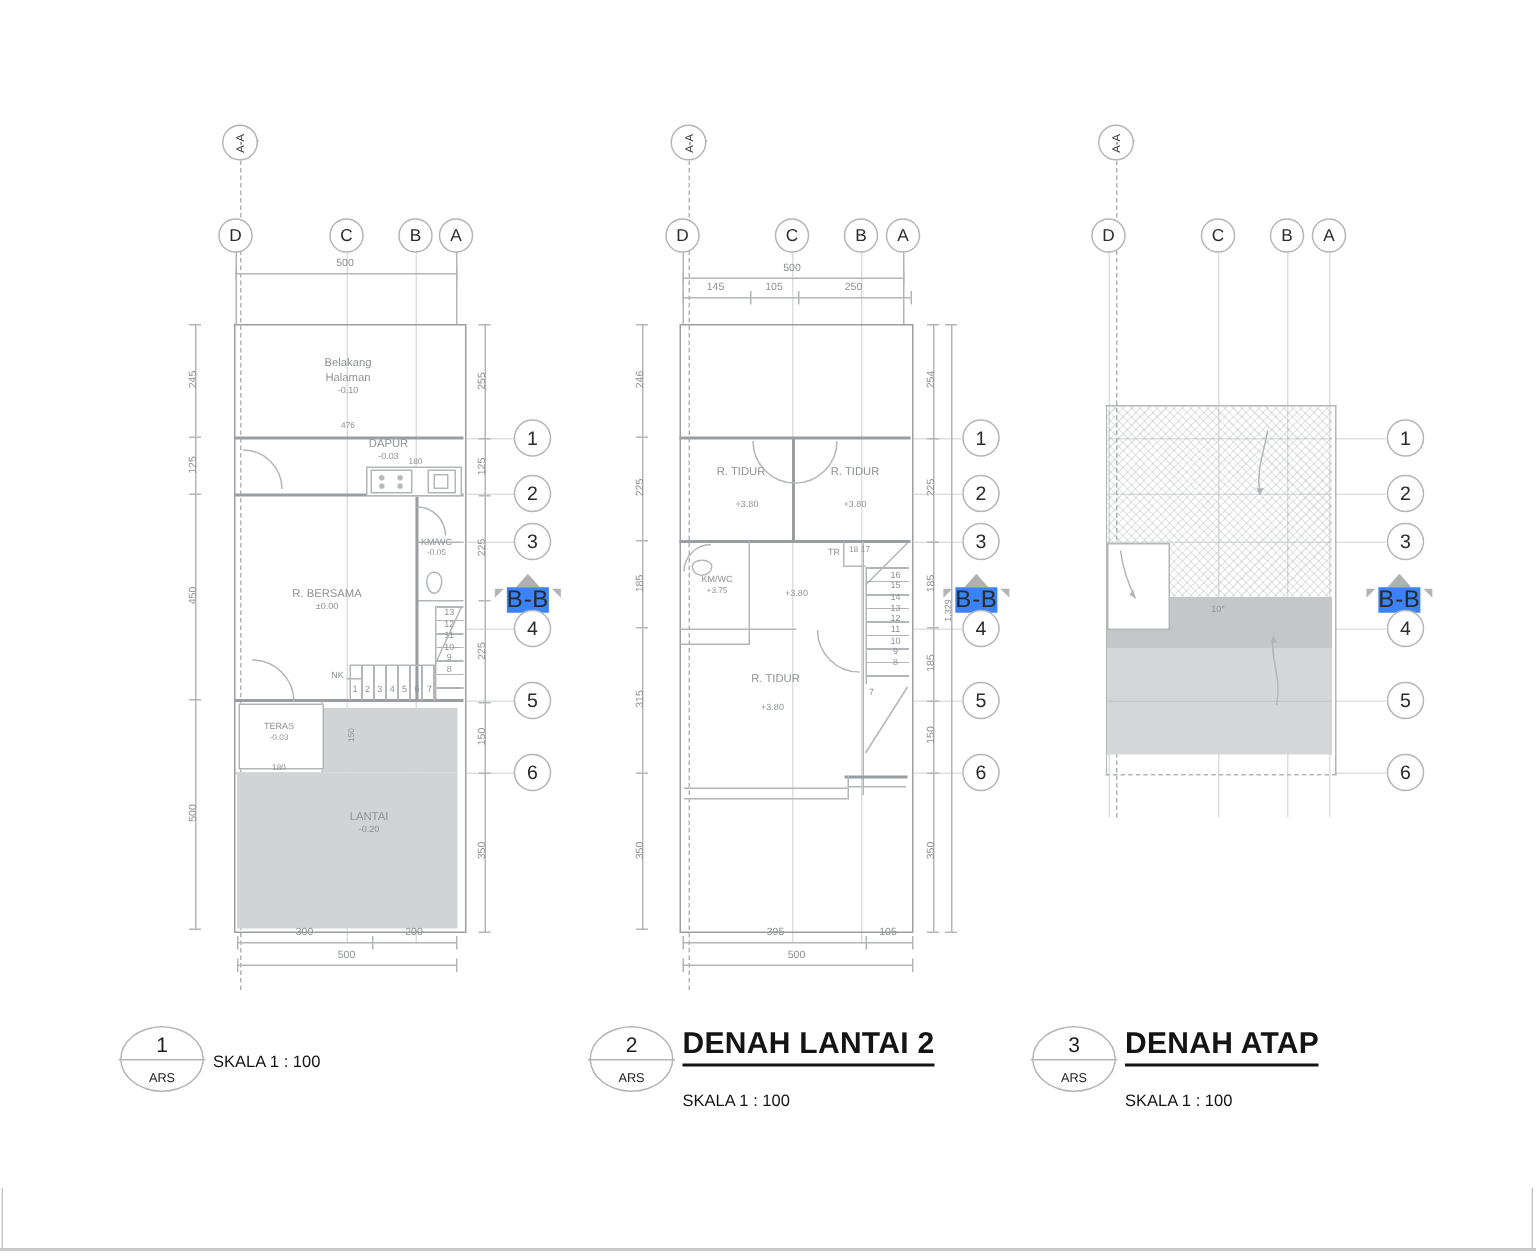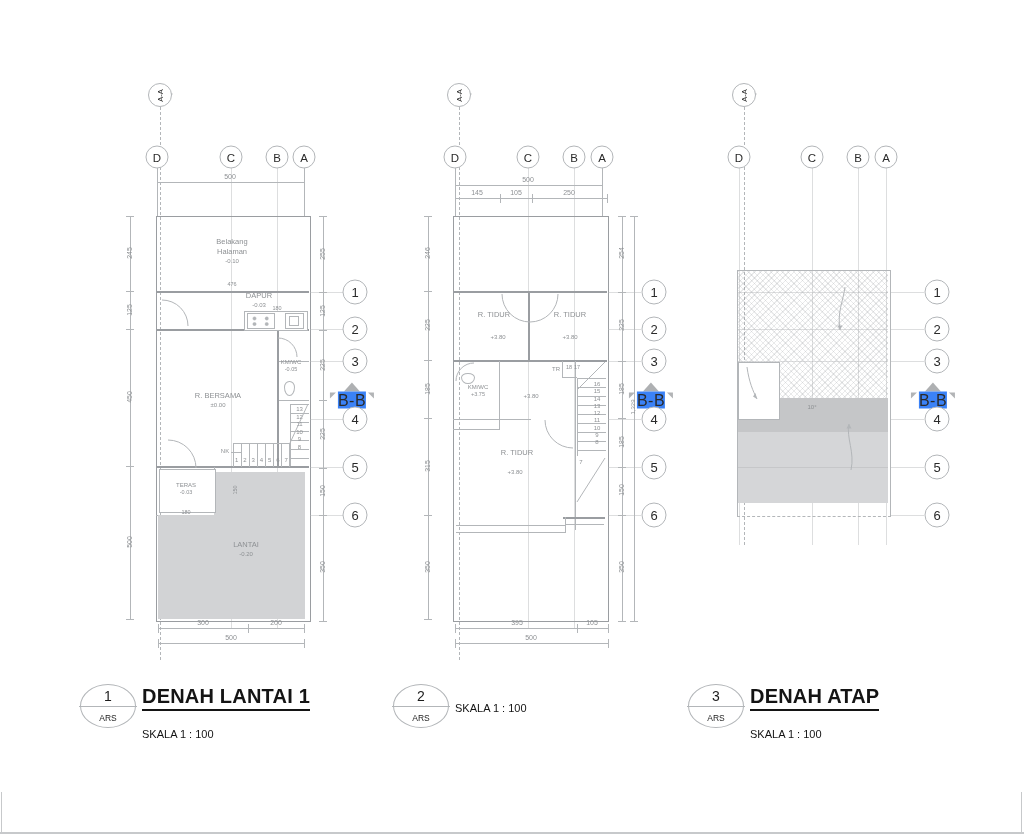--- a/index.html
+++ b/index.html
@@ -459,30 +459,30 @@
     </g>
   </svg>
 
   
   <div class="tcall" style="left:80px;top:684px">
     <div class="tdiv"></div>
     <div class="tnum">1</div>
     <div class="tdept">ARS</div>
   </div>
   <div class="ttext" style="left:142px;top:685px">
-    <div class="ttitle">DENAH LANTAI 1</div>
     <div class="tscale">SKALA 1 : 100</div>
   </div>
 
   <div class="tcall" style="left:393px;top:684px">
     <div class="tdiv"></div>
     <div class="tnum">2</div>
     <div class="tdept">ARS</div>
   </div>
   <div class="ttext" style="left:455px;top:685px">
+    <div class="ttitle">DENAH LANTAI 2</div>
     <div class="tscale">SKALA 1 : 100</div>
   </div>
 
   <div class="tcall" style="left:688px;top:684px">
     <div class="tdiv"></div>
     <div class="tnum">3</div>
     <div class="tdept">ARS</div>
   </div>
   <div class="ttext" style="left:750px;top:685px">
     <div class="ttitle">DENAH ATAP</div>

